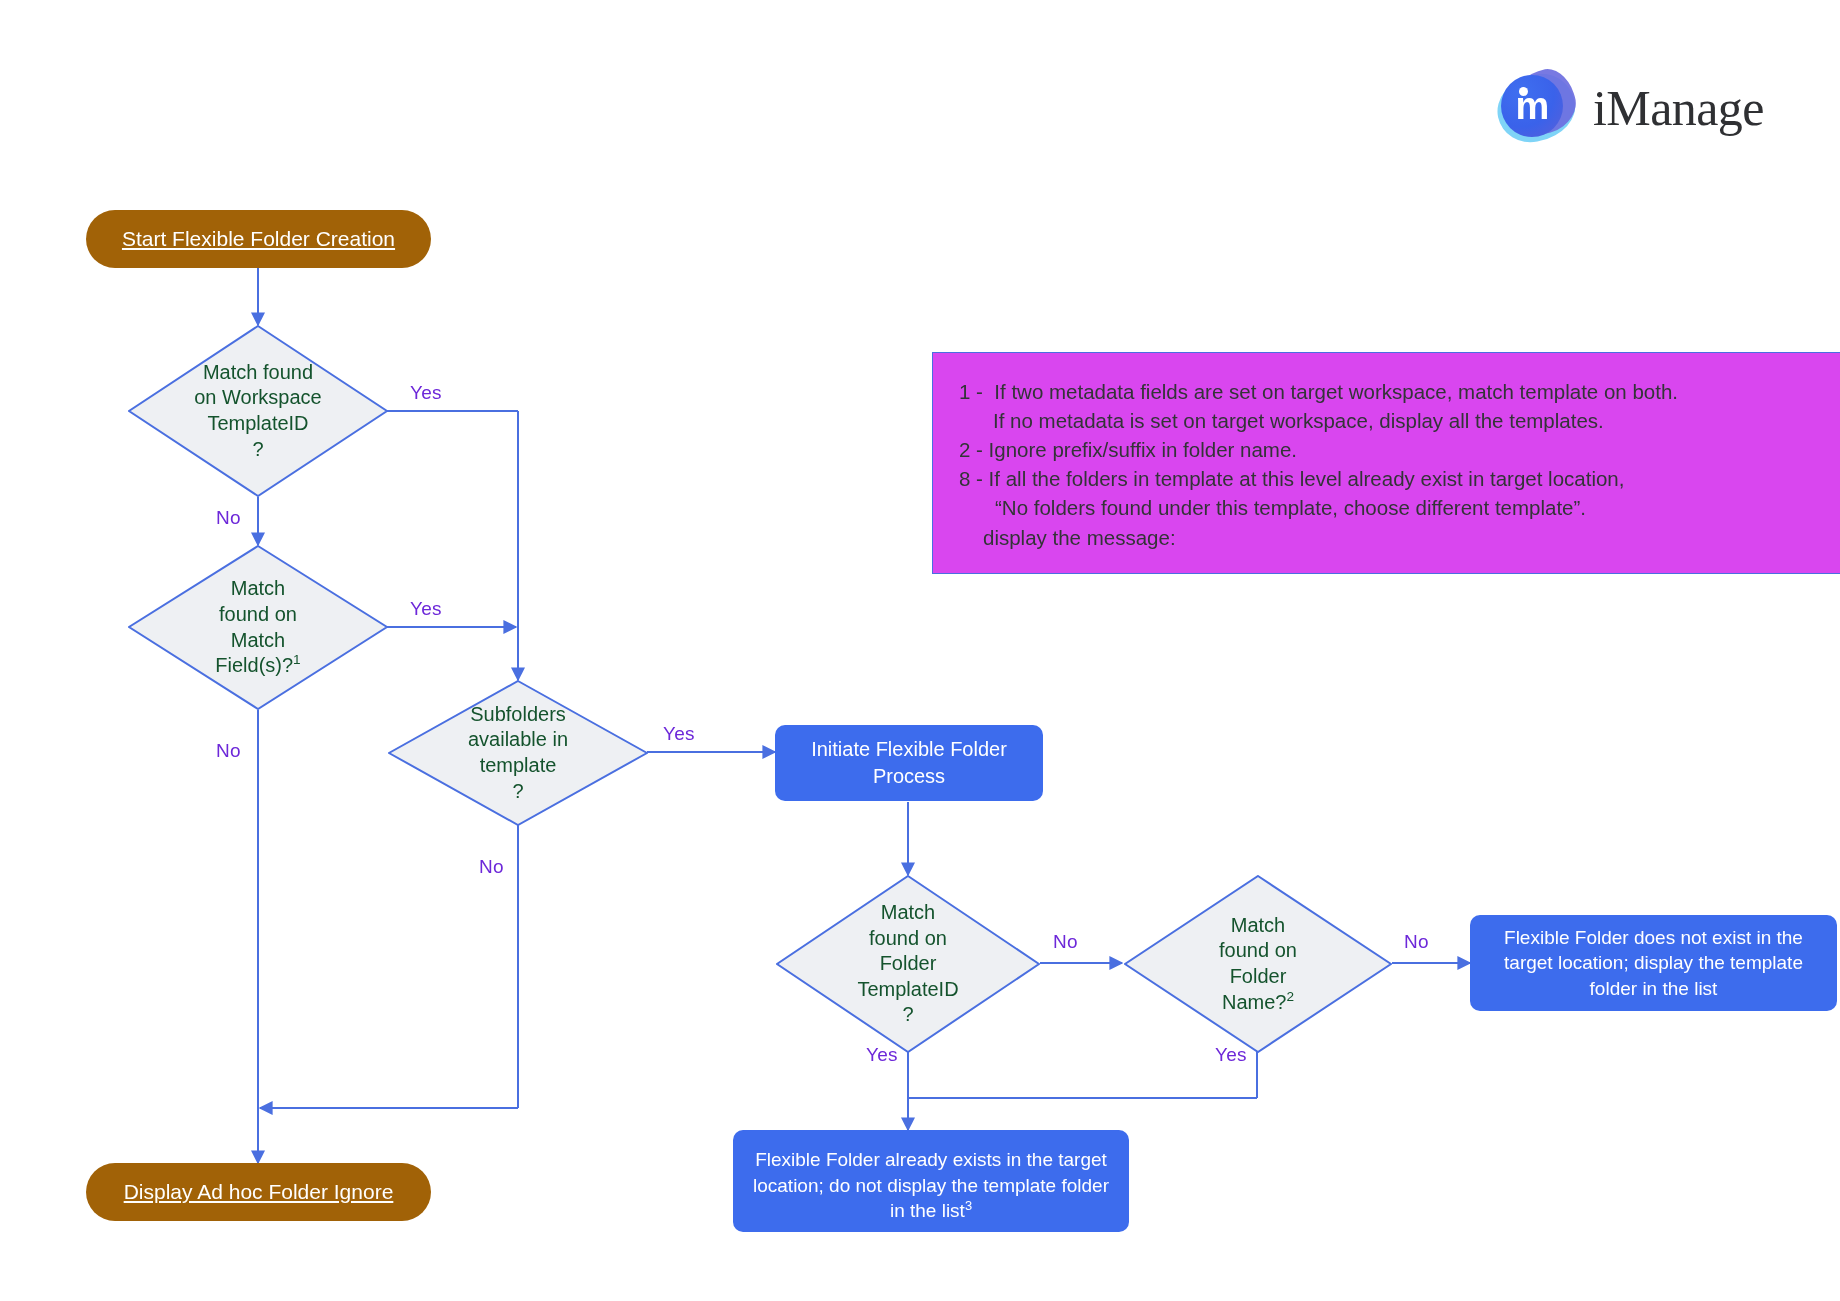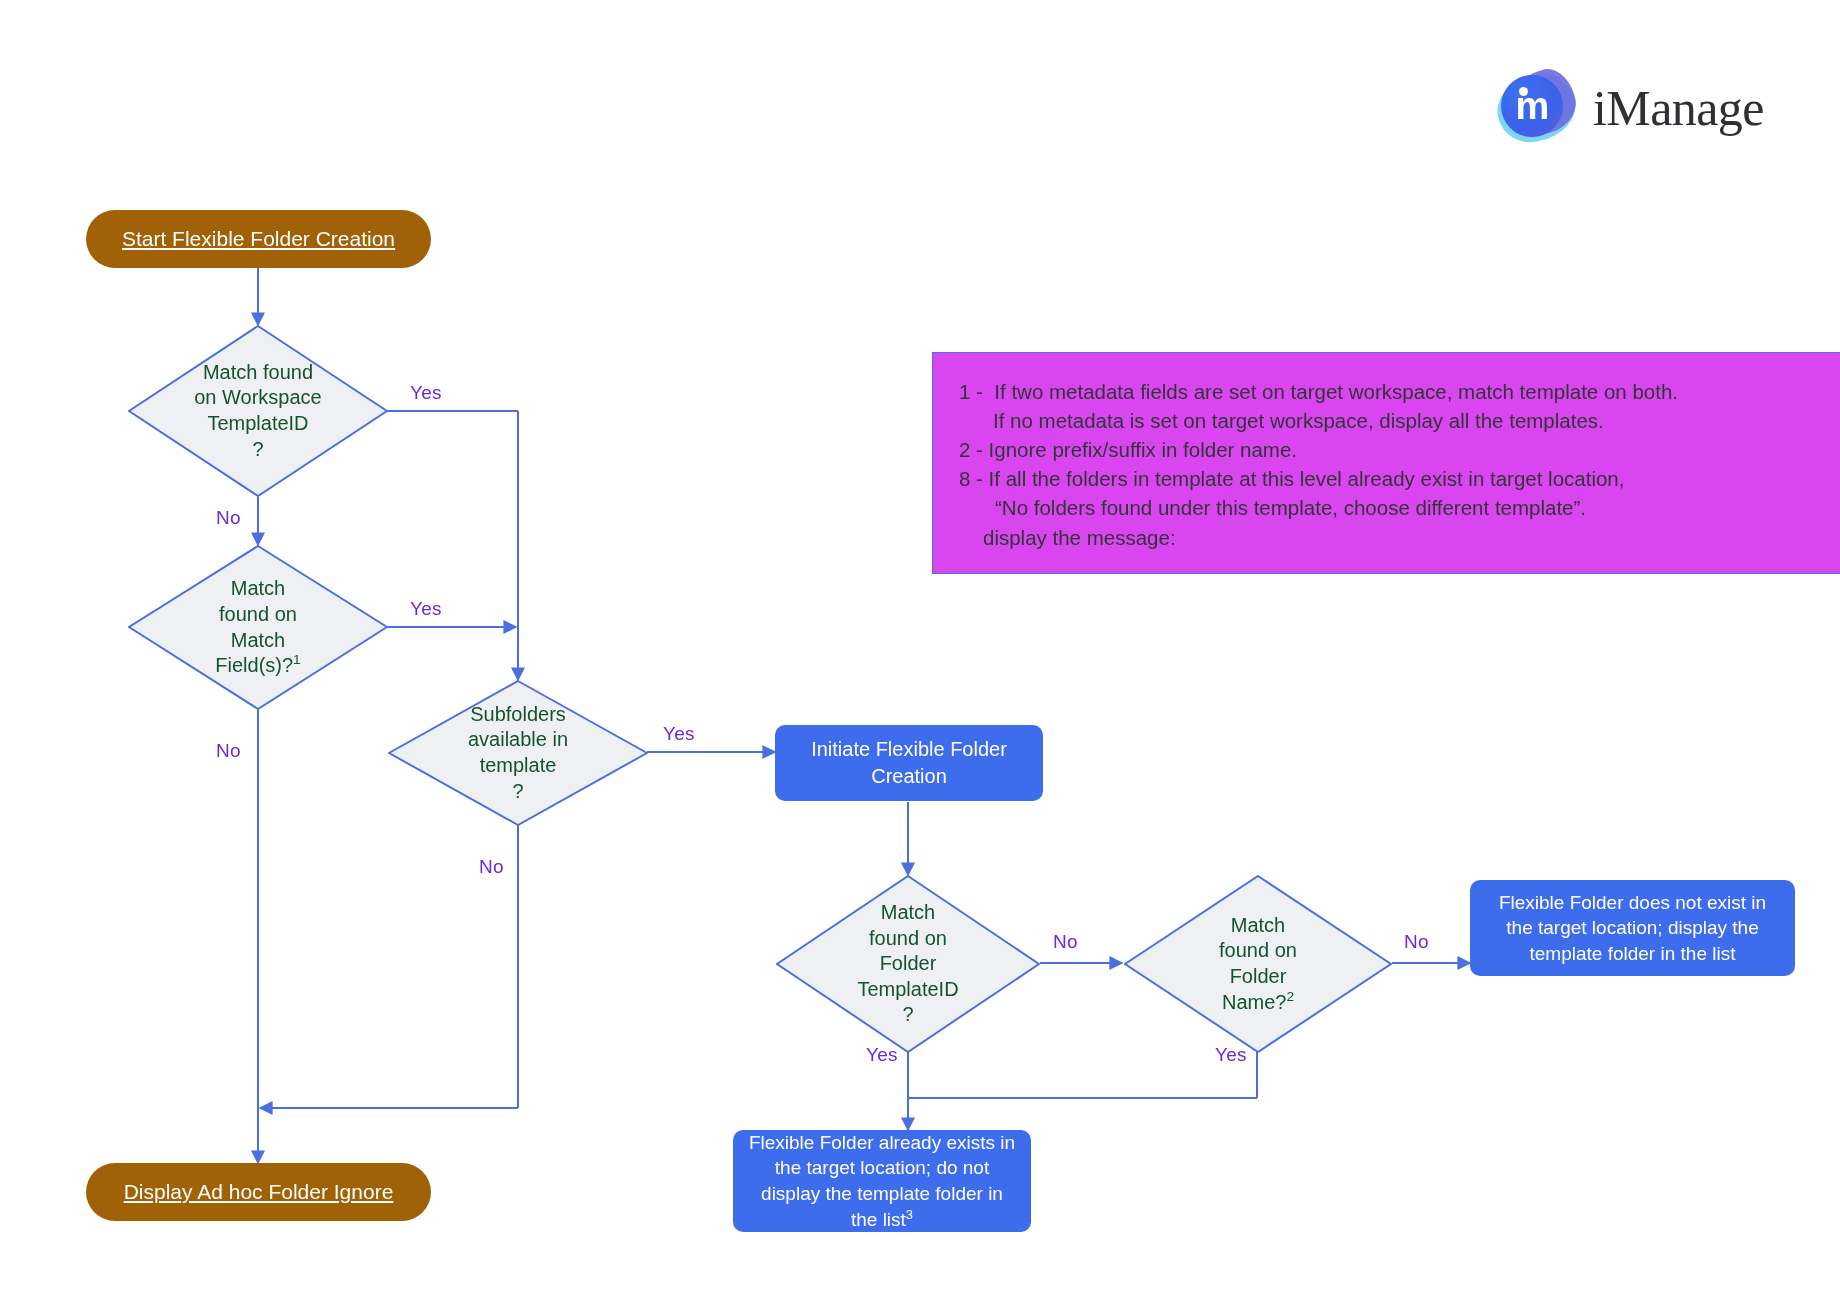--- a/index.html
+++ b/index.html
@@ -260,21 +260,21 @@
     <svg class="diamond-shape" viewBox="0 0 260 146" preserveAspectRatio="none">
       <polygon points="130,1 259,73 130,145 1,73" fill="#eef0f3" stroke="#4a6fe0" stroke-width="2"></polygon>
     </svg>
     <div class="diamond-label">Subfolders
 available in
 template
 ?</div>
   </div>
 
   <div class="node rect" style="left:775px; top:725px; width:268px; height:76px;">
-    <span>Initiate Flexible Folder Creation</span>
+    <span>Initiate Flexible Folder Process</span>
   </div>
 
   <div class="diamond-wrap" style="left:776px; top:875px; width:264px; height:178px;">
     <svg class="diamond-shape" viewBox="0 0 264 178" preserveAspectRatio="none">
       <polygon points="132,1 263,89 132,177 1,89" fill="#eef0f3" stroke="#4a6fe0" stroke-width="2"></polygon>
     </svg>
     <div class="diamond-label">Match
 found on
 Folder
 TemplateID
@@ -286,25 +286,25 @@
       <polygon points="134,1 267,89 134,177 1,89" fill="#eef0f3" stroke="#4a6fe0" stroke-width="2"></polygon>
     </svg>
     <div class="diamond-label">
       <span><span>Match
 found on
 Folder
 Name?</span><span class="sup">2</span></span>
     </div>
   </div>
 
-  <div class="node rect" style="left:1470px; top:880px; width:325px; height:96px; font-size:19px;">
+  <div class="node rect" style="left:1470px; top:915px; width:367px; height:96px; font-size:19px;">
     <span>Flexible Folder does not exist in the target location; display the template folder in the list</span>
   </div>
 
-  <div class="node rect" style="left:733px; top:1130px; width:298px; height:102px; font-size:19px;">
+  <div class="node rect" style="left:733px; top:1130px; width:396px; height:102px; font-size:19px;align-items:flex-end;">
     <span><span>Flexible Folder already exists in the target location; do not display the template folder in the list</span><span class="sup">3</span></span>
   </div>
 
   <div class="node pill" style="left:86px; top:1163px; width:345px; height:58px;">
     <span>Display Ad hoc Folder Ignore</span>
   </div>
 
   <div class="edge-label" style="left:410px; top:382px;">Yes</div>
   <div class="edge-label" style="left:216px; top:507px;">No</div>
 

